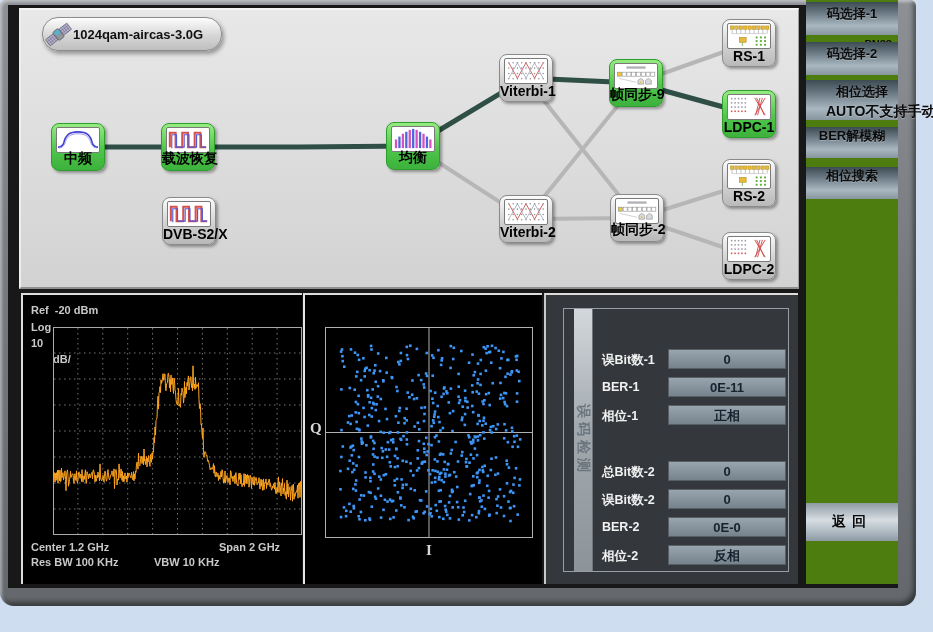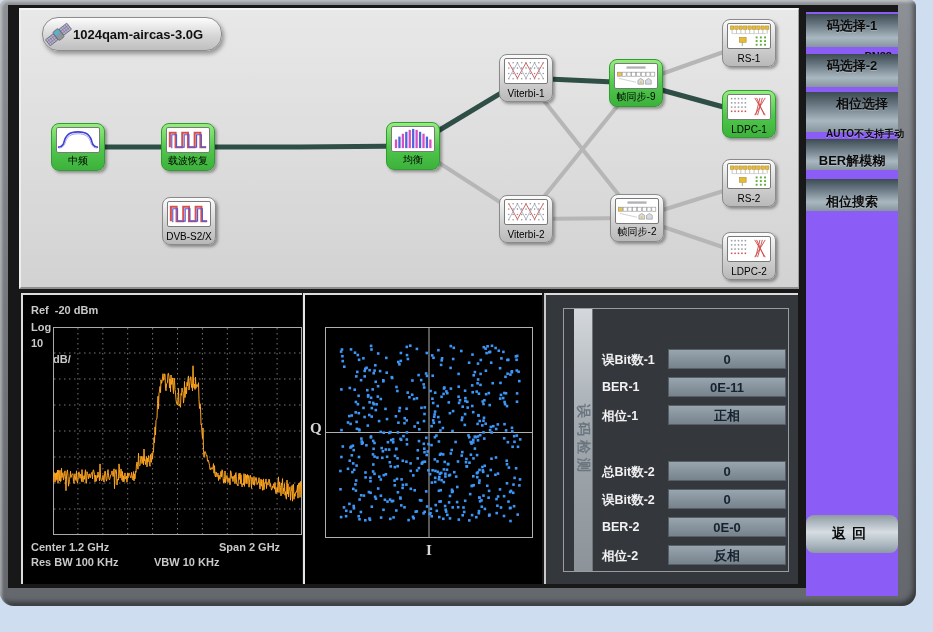--- a/index.html
+++ b/index.html
@@ -47,21 +47,21 @@
   .node.inactive {
     background:linear-gradient(180deg,#fbfbfb,#cfcfcf 60%,#b9b9b9);
     border:1px solid #8a8a8a;
   }
   .icon-area {
     position:absolute; left:4px; right:4px; top:3px; height:26px;
     background:#fff; border:1px solid #7a7a7a; border-radius:2px; overflow:hidden;
   }
   .nlabel {
     position:absolute; left:0; right:0; bottom:2px; text-align:center;
-    font-size:10px; font-weight:normal; color:#000; white-space:nowrap;
+    font-size:14px; font-weight:bold; color:#000; white-space:nowrap;
   }
   
   .spectrum-panel {
     position:absolute; left:21px; top:293px; width:281px; height:291px;
     background:#000; border-top:2px solid #dcdcdc; border-left:2px solid #dcdcdc;
   }
   .sp-text { position:absolute; color:#c9c9c9; font-size:11px; font-weight:bold; white-space:pre; }
   .sp-plot { position:absolute; left:30px; top:32px; width:249px; height:208px; }
   
   .constellation-panel {
@@ -93,32 +93,32 @@
   .err-label { position:absolute; left:38px; top:3px; font-weight:bold; color:#f2f2f2; font-size:12.5px; white-space:nowrap; }
   .err-value {
     position:absolute; left:104px; top:0; width:118px; height:20px; line-height:19px;
     text-align:center; font-weight:bold; font-size:13px; color:#16222e;
     background:linear-gradient(180deg,#98a4ae,#76828c);
     border:1px solid #575f66;
   }
   .err-value.hl { color:#f4f6f8; font-size:12px; letter-spacing:.2px; }
   
   .sidebar {
-    position:absolute; left:806px; top:12px; width:92px; height:584px;
-    background:#8b5cf6;
+    position:absolute; left:806px; top:0; width:92px; height:584px;
+    background:#4d7c0f;
   }
   .sb-btn {
     position:absolute; left:0; width:92px; color:#0b0b0b; font-weight:bold;
     background:linear-gradient(180deg,#3d4b52 0%,#66757f 30%,#a9b7c1 72%,#87959f 100%);
     text-shadow:0 1px 0 rgba(255,255,255,.25); cursor:default;
   }
   .sb-btn .main { text-align:center; font-size:13px; padding-top:3px; white-space:nowrap; }
   .sb-btn .sub-right { text-align:right; font-size:11px; padding-right:6px; margin-top:15px; }
-  .sb-btn .sub-center { text-align:center; font-size:10px; margin-top:14px; white-space:nowrap; }
-  .sb-btn.single { display:flex; align-items:flex-end; justify-content:center; font-size:13px; }
+  .sb-btn .sub-center { text-align:center; font-size:14px; margin-top:2px; white-space:nowrap; }
+  .sb-btn.single { display:flex; align-items:flex-start; justify-content:center; font-size:13px; }
   .sb-back {
     position:absolute; left:0; width:92px; height:38px; font-weight:bold; font-size:14px;
     background:linear-gradient(180deg,#8e9aa3 0%,#d7dee3 45%,#a9b5bE 80%,#8e9aa3 100%);
     color:#0b0b0b; display:flex; align-items:center; justify-content:center;
     letter-spacing:6px;
   }
 </style>
 </head>
 <body>
 
@@ -1094,16 +1094,16 @@
   <div class="sb-btn" style="top:80px;height:40px;padding-left:20px;">
     <div class="main">相位选择</div>
     <div class="sub-center">AUTO不支持手动</div>
   </div>
   <div class="sb-btn single" style="top:127px;height:31px;">
     <span>BER解模糊</span>
   </div>
   <div class="sb-btn single" style="top:167px;height:32px;">
     <span>相位搜索</span>
   </div>
-  <div class="sb-back" style="top:503px;border-radius:8px;">
+  <div class="sb-back" style="top:503px;">
     <span>返回</span>
   </div>
 </div>
 
 </body></html>

